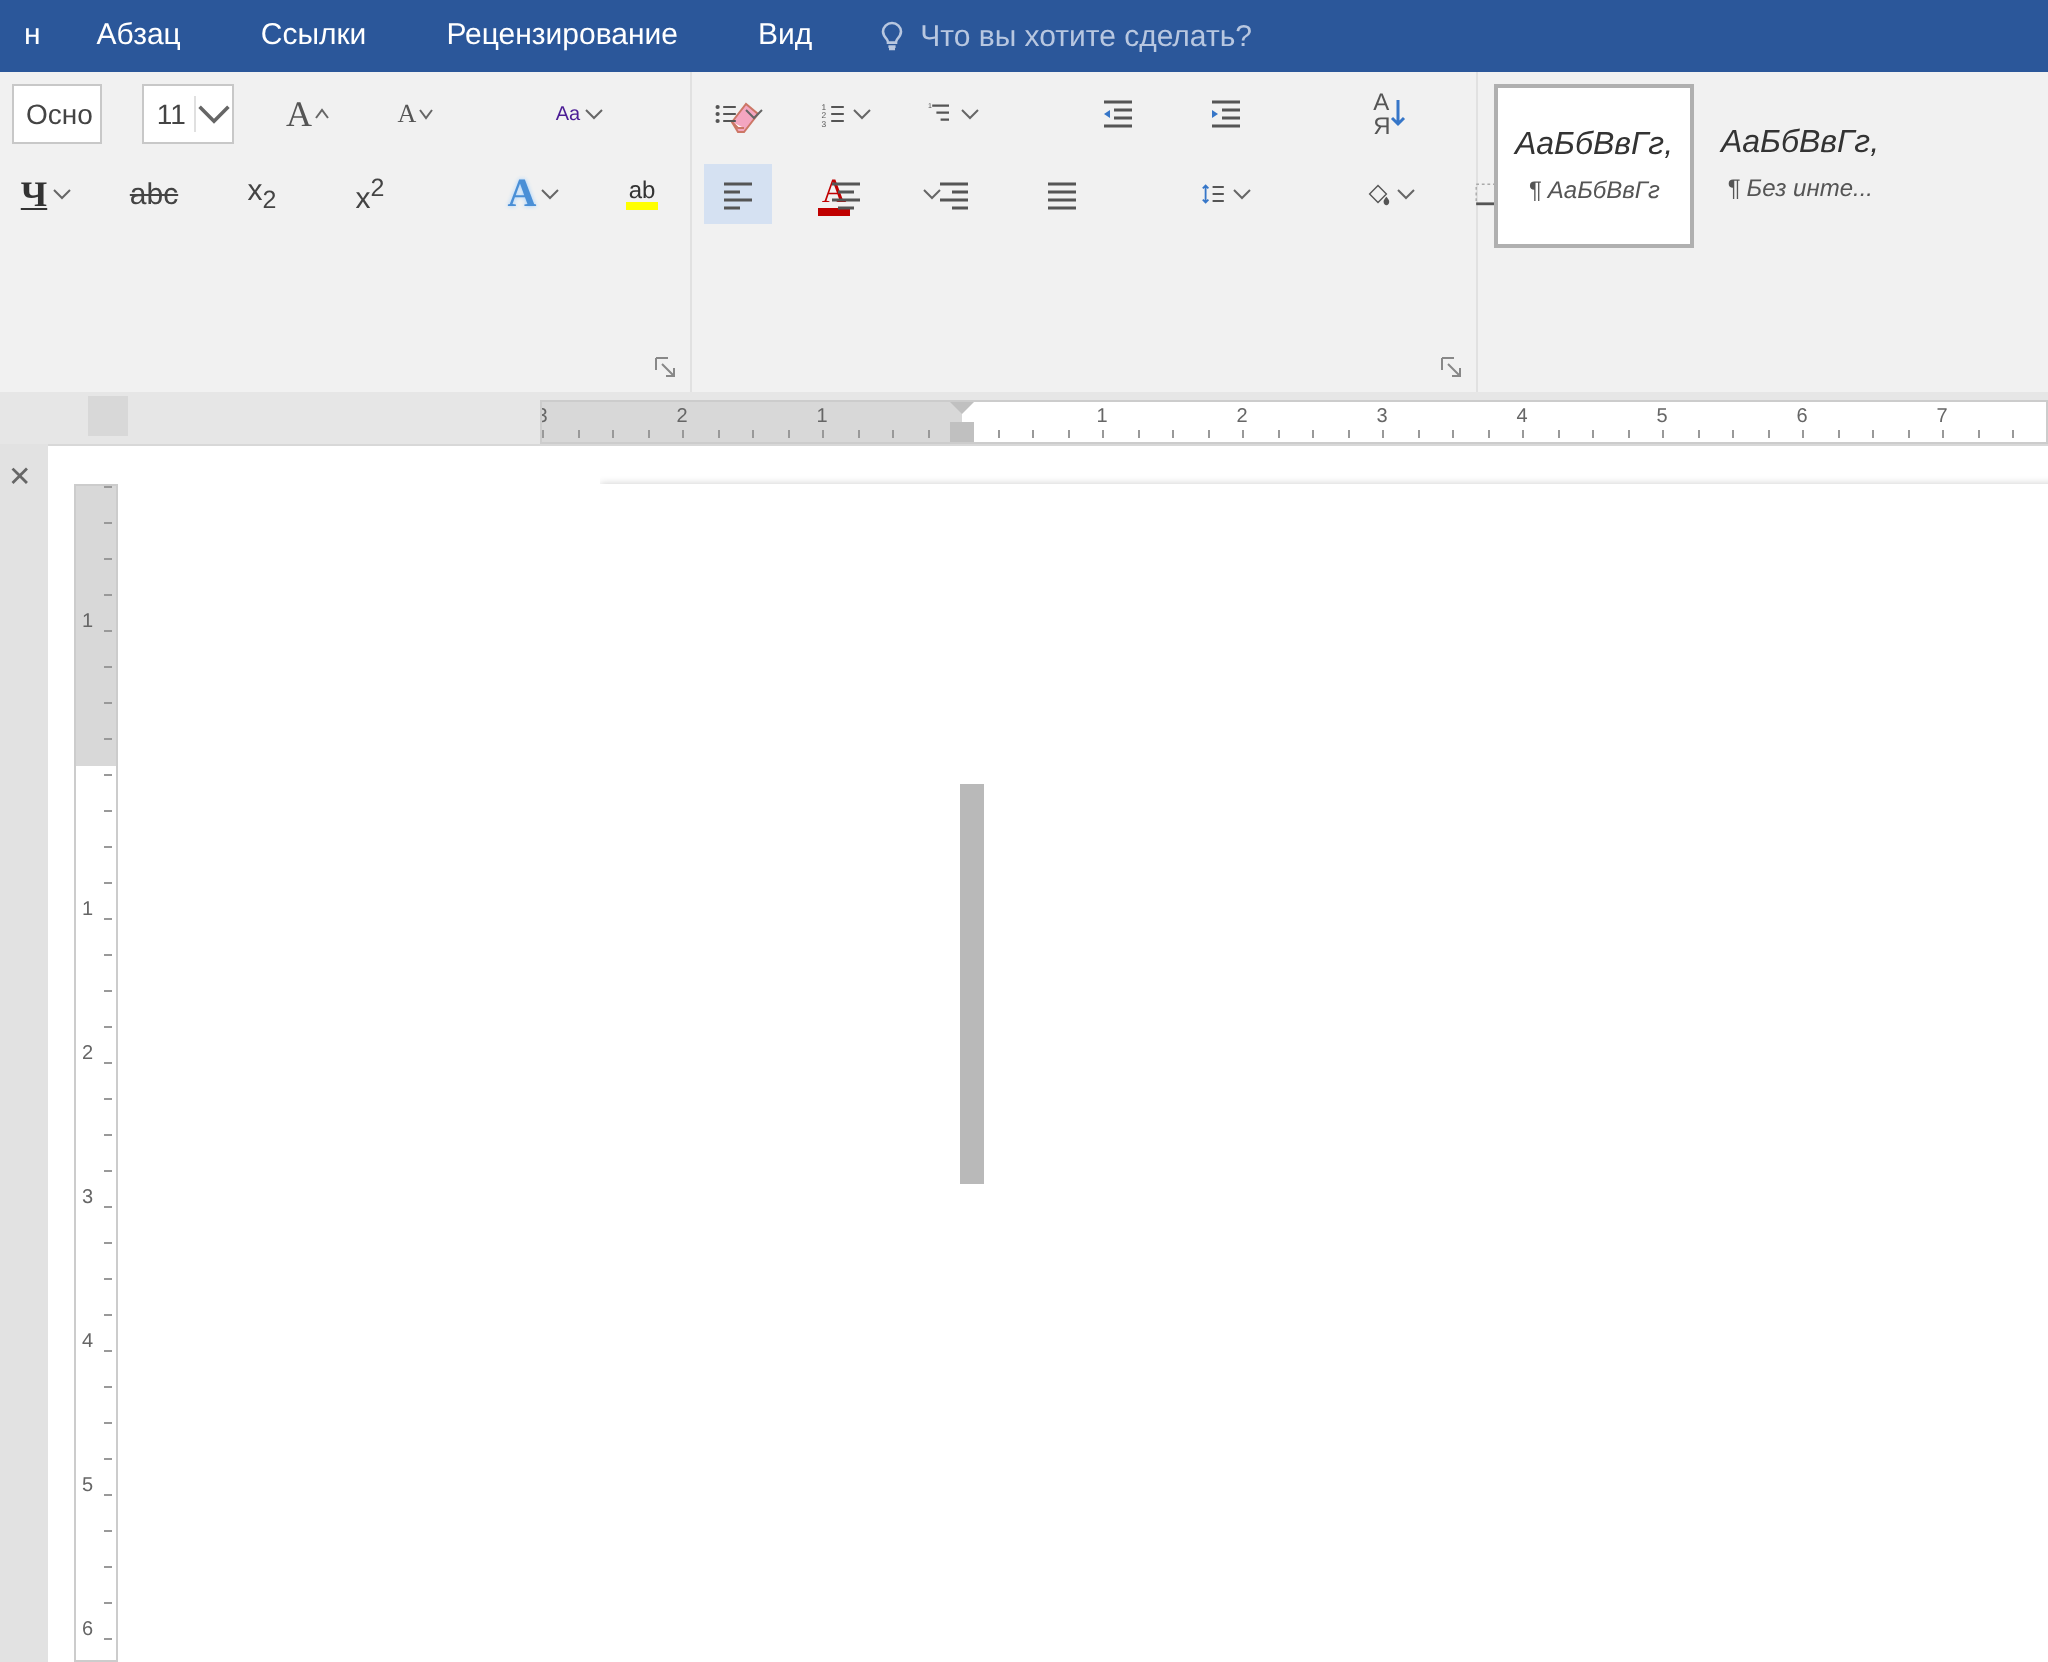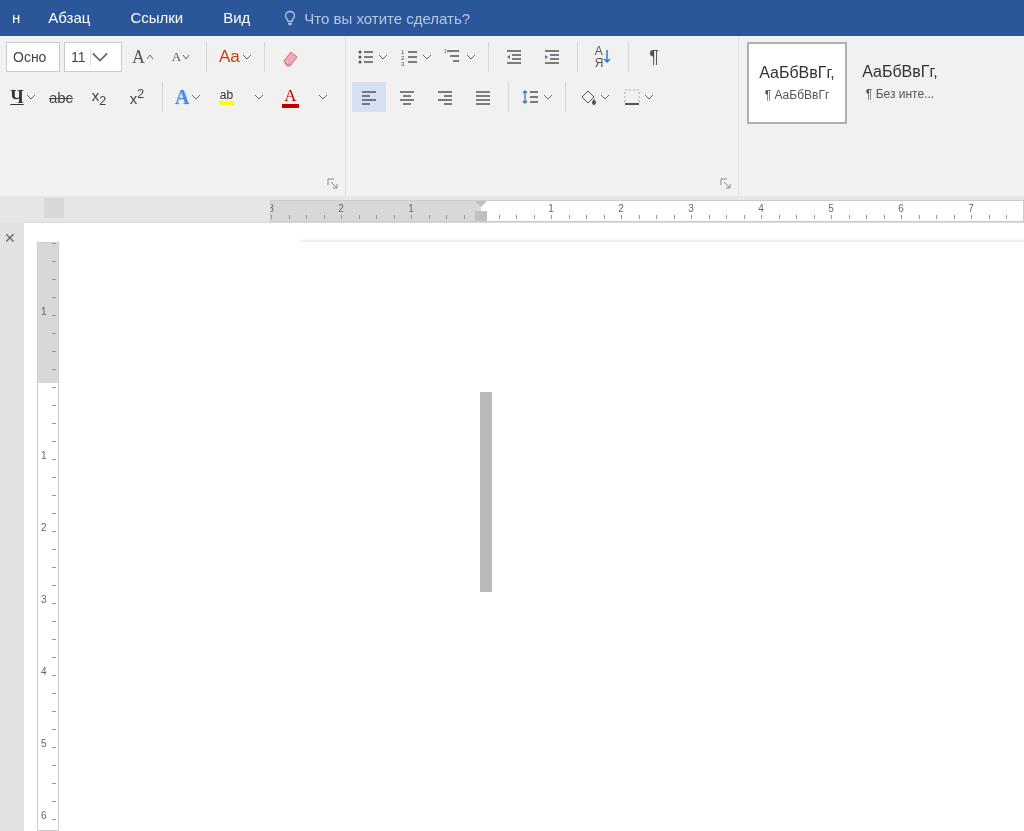--- a/index.html
+++ b/index.html
@@ -7,21 +7,21 @@
   .menubar .tab { padding:0 20px; cursor:pointer; line-height:36px; }
   .menubar .tab.first { padding-left:8px; padding-right:8px;}
   .tell-me { display:flex; align-items:center; color:#b8c7e0; font-size:15px; padding-left:12px; gap:6px; cursor:text;}
   .tell-me svg { width:16px; height:16px; }
   .ribbon { background:#f1f1f1; height:160px; border-bottom:1px solid #d4d4d4; display:flex; position:relative;}
   .ribbon-group { border-right:1px solid #e1e1e1; position:relative; display:flex; flex-direction:column; }
   .group-label { position:absolute; bottom:4px; left:0; right:0; text-align:center; font-size:14px; color:#666; }
   .dialog-launcher { position:absolute; bottom:6px; right:6px; width:12px; height:12px; cursor:pointer; }
   .dialog-launcher svg { width:12px; height:12px; display:block;}
   .rows { display:flex; flex-direction:column; padding:4px 6px; gap:6px;}
-  .row { display:flex; align-items:center; gap:4px; height:34px;}
+  .row { display:flex; align-items:center; gap:20px; height:34px;}
   .btn { display:inline-flex; align-items:center; justify-content:center; min-width:26px; height:30px; padding:0 4px; cursor:pointer; }
   .btn svg { width:20px; height:20px; display:block;}
   .dd { width:10px; height:10px; margin-left:2px; }
   .dd svg { width:10px; height:10px; display:block; }
   .combo { display:flex; align-items:center; height:28px; border:1px solid #c8c8c8; background:#fff; font-size:14px; color:#444;}
   .combo .val { padding:0 4px 0 6px; }
   .combo .arrow { border-left:1px solid #e0e0e0; width:18px; display:flex; align-items:center; justify-content:center;}
 
   
   .bold-u { font-family:"Times New Roman",serif; font-weight:bold; text-decoration:underline; font-size:18px; color:#333;}
@@ -66,20 +66,21 @@
   
   .sep { width:1px; height:30px; background:#d6d6d6; margin:0 4px;}
 </style>
 </head>
 <body>
 
 <div class="menubar">
   <div class="tab first">н</div>
   <div class="tab">Абзац</div>
   <div class="tab">Ссылки</div>
+  <div class="tab">Рецензирование</div>
   <div class="tab">Вид</div>
   <div class="tell-me">
     <svg viewBox="0 0 16 16">
         <path fill="none" stroke="#b8c7e0" stroke-width="1.3" d="M8 1.5c-2.5 0-4.5 2-4.5 4.3 0 1.6.9 2.7 1.8 3.7.5.6.7 1 .7 1.8h4c0-.8.2-1.2.7-1.8.9-1 1.8-2.1 1.8-3.7C12.5 3.5 10.5 1.5 8 1.5z M6.2 13.3h3.6 M6.5 14.5h3"></path>
       </svg>
     <span>Что вы хотите сделать?</span>
   </div>
 </div>
 
 <div class="ribbon">
@@ -105,21 +106,21 @@
             </svg>
         </div>
         <div class="btn">
           <span style="font-size:13px;font-family:'Times New Roman';color:#555;">A</span>
           <svg viewBox="0 0 8 8" style="width:8px;height:8px;margin-left:1px;">
               <path d="M1 2l3 4 3-4" fill="none" stroke="#666"></path>
             </svg>
         </div>
         <div class="sep"></div>
         <div class="btn">
-          <span style="font-size:17px;color:#c2410c;text-align:center;">Aa</span>
+          <span style="font-size:10px;color:#4c1d95;text-align:center;">Aa</span>
           <span class="dd">
               <svg viewBox="0 0 10 10">
                 <path d="M1 3l4 4 4-4" fill="none" stroke="#666"></path>
               </svg>
             </span>
         </div>
         <div class="sep"></div>
         <div class="btn">
           <svg viewBox="0 0 20 20">
               <path d="M4 14l7-9 6 5-7 9H7z" fill="#f4a6c0" stroke="#c76"></path>
@@ -302,21 +303,21 @@
         </div>
       </div>
     </div>
     <div class="dialog-launcher">
       <svg viewBox="0 0 12 12">
           <path d="M1 1h6M1 1v6M4 4l6 6M10 6v4h-4" fill="none" stroke="#888"></path>
         </svg>
     </div>
   </div>
 
-  <div class="ribbon-group" style="flex:1;border-right:none;">
+  <div class="ribbon-group" style="flex:1;border-right:none;font-style:italic;">
     <div class="styles-gallery">
       <div class="style-card selected">
         <div class="style-preview">АаБбВвГг,</div>
         <div class="style-name">¶ АаБбВвГг</div>
       </div>
       <div class="style-card">
         <div class="style-preview">АаБбВвГг,</div>
         <div class="style-name">¶ Без инте...</div>
       </div>
     </div>

